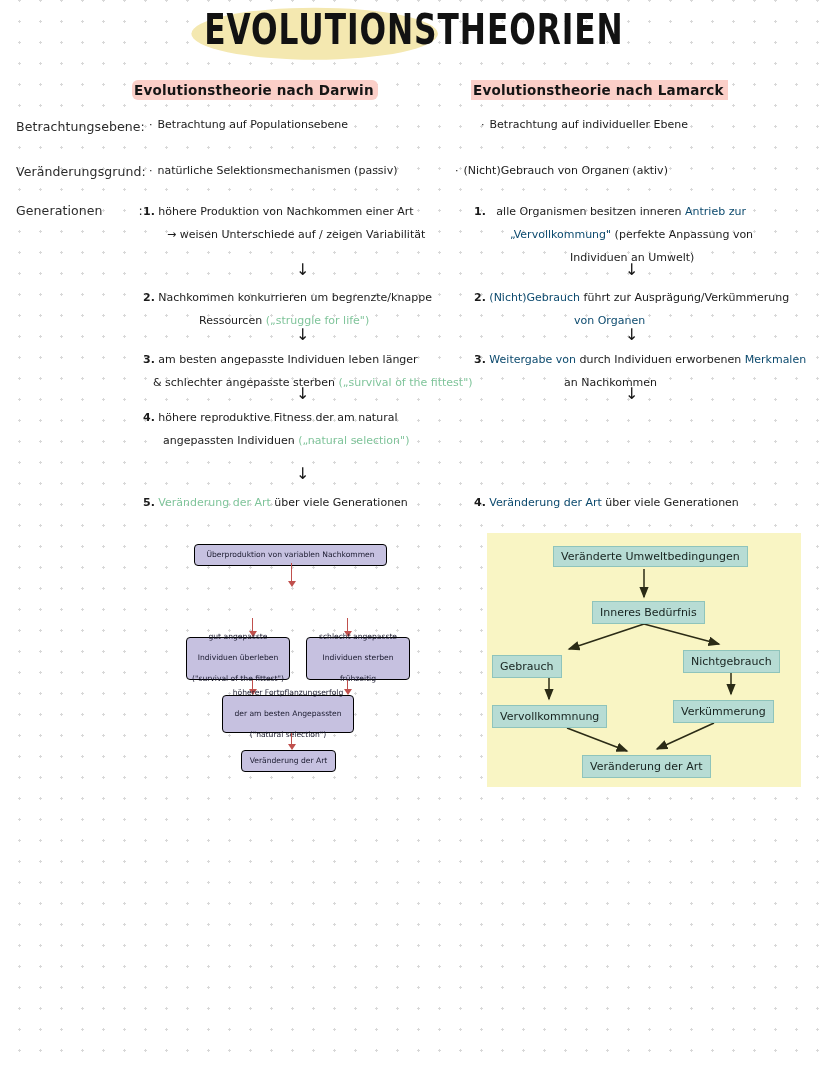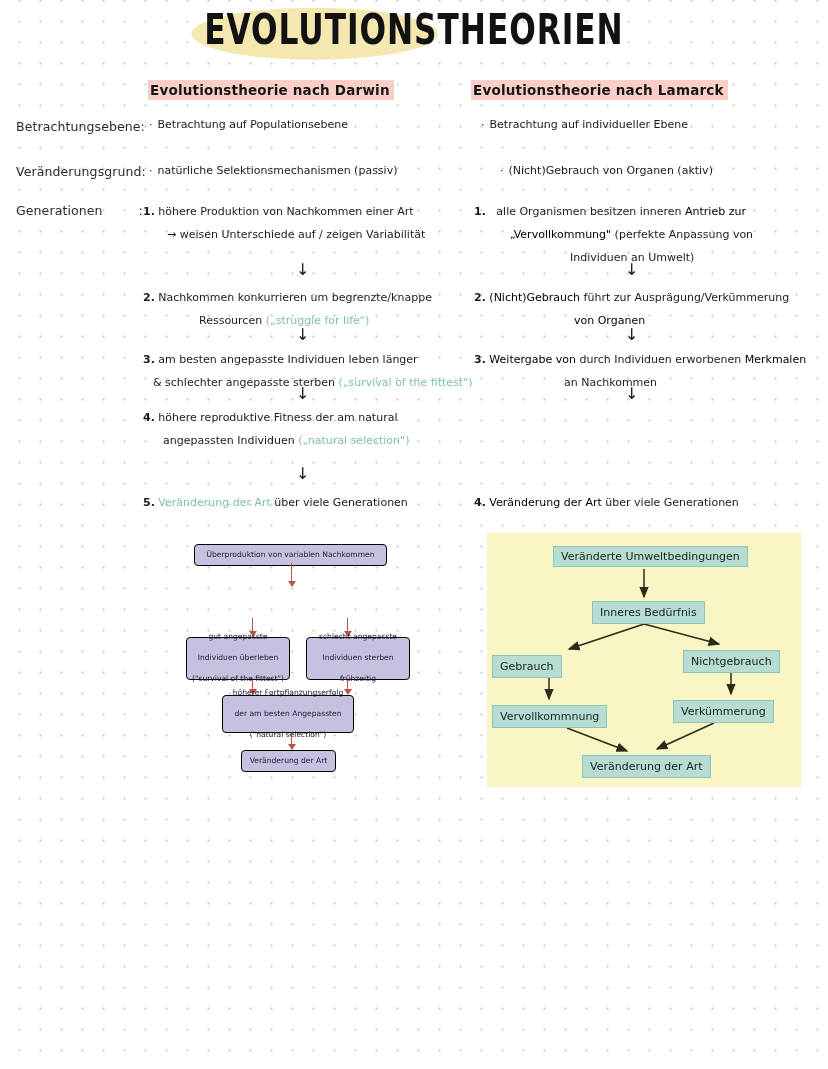--- a/index.html
+++ b/index.html
@@ -57,21 +57,21 @@
   .col-head {
     position: absolute;
     font-size: 13.5px;
     font-weight: 600;
     letter-spacing: 0.2px;
     color: #151515;
     padding: 2px 4px 2px 2px;
     background: #fbcfc8;
     white-space: nowrap;
   }
-  #head-darwin  { left: 148px; top: 80px; }
+  #head-darwin  { left: 132px; top: 80px; border-radius: 6px; }
   #head-lamarck { left: 471px; top: 80px; }
 
   
   .row-label {
     position: absolute;
     left: 16px;
     font-size: 12.5px;
     color: #2b2b2b;
     letter-spacing: 0.1px;
     white-space: nowrap;
@@ -84,34 +84,34 @@
   
   .tx {
     position: absolute;
     font-size: 11px;
     line-height: 23px;
     color: #1b1b1b;
     white-space: nowrap;
   }
   .bullet { margin-right: 5px; }
   .green  { color: #7fc49a; }
-  .blue   { color: #000000; }
+  .blue   { color: #0c4a6e; }
   .num    { font-weight: 600; }
   .arrow-d {
     position: absolute;
     font-size: 16px;
     line-height: 16px;
     color: #161616;
   }
 
   
   #d-ebene   { left: 149px; top: 113px; }
   #d-grund   { left: 149px; top: 159px; }
   #l-ebene   { left: 481px; top: 113px; }
-  #l-grund   { left: 500px; top: 159px; }
+  #l-grund   { left: 455px; top: 159px; }
 
   
   #d1 { left: 143px; top: 200px; }
   #d2 { left: 143px; top: 286px; }
   #d3 { left: 143px; top: 348px; }
   #d4 { left: 143px; top: 406px; }
   #d5 { left: 143px; top: 491px; }
   #d1 .l2 { padding-left: 16px; }
   #d1 .l3 { padding-left: 24px; }
   #d2 .l2 { padding-left: 56px; }

